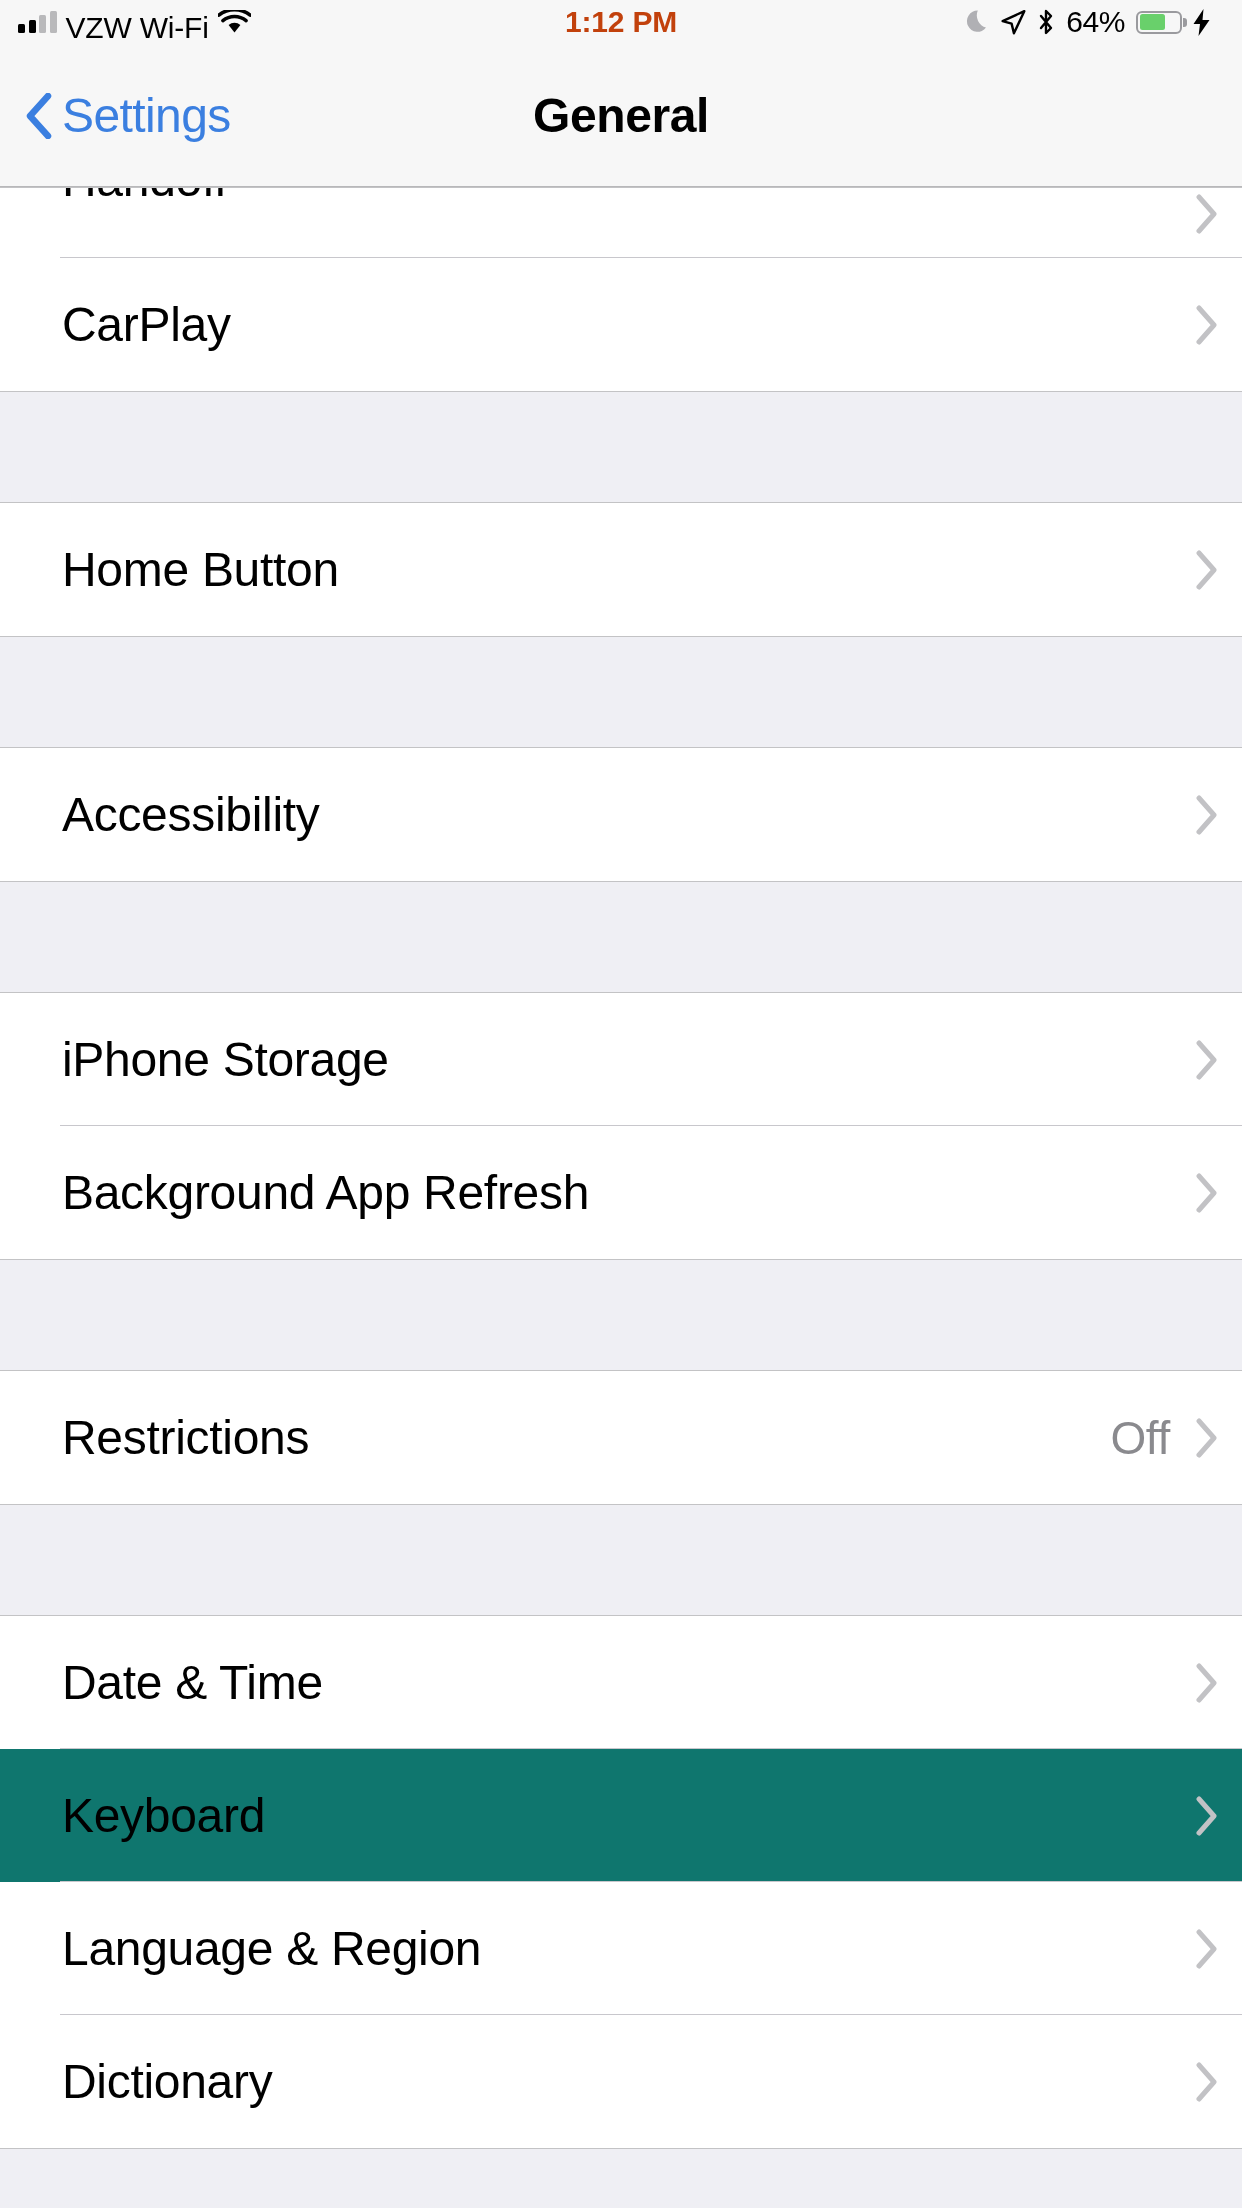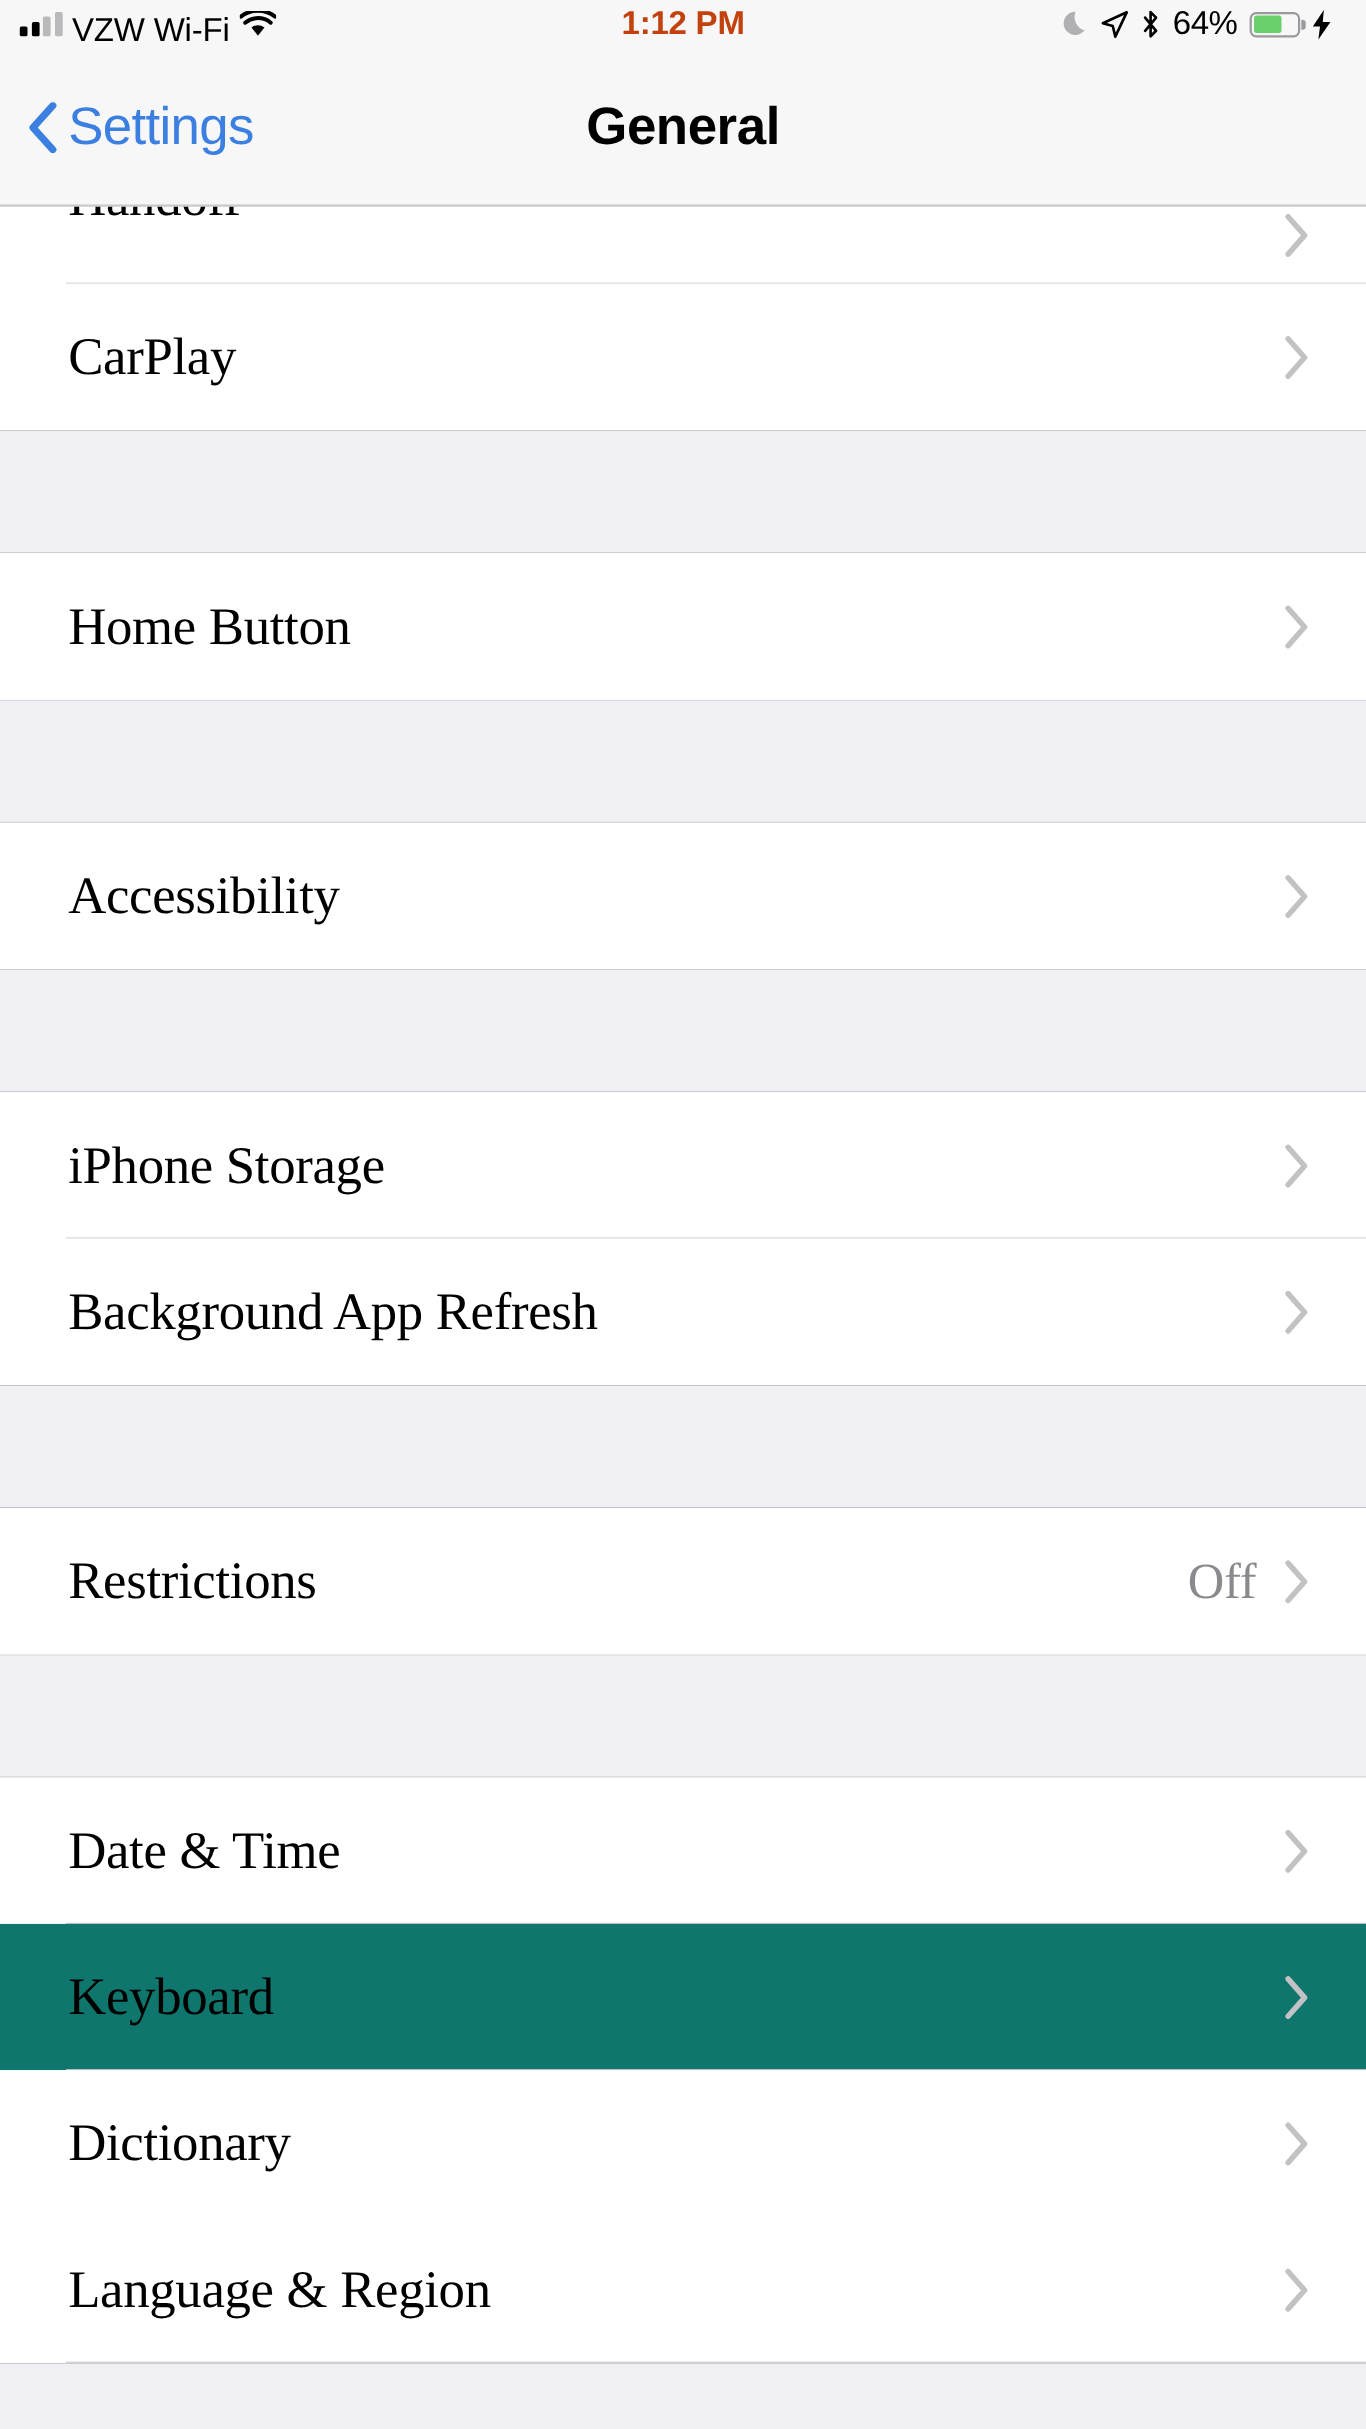--- a/index.html
+++ b/index.html
@@ -75,23 +75,22 @@
     border-bottom:1px solid #C3C3C5;
   }
   .gap{ height:110px; background:#EFEFF4; }
   .gap.tall{ height:110px; }
 
   .row{
     position:relative;
     height:133px;
     background:#FFFFFF;
     display:flex; align-items:center;
-    padding-left:62px; padding-right:52px;
+    padding-left:62px; padding-right:24px;
     cursor:pointer;
-    font-family:Liberation Serif, serif;
   }
   .row.highlight{ background:#0f766e; }
   .row .label{
     font-size:48px; color:#000; letter-spacing:-0.3px;
     line-height:1; white-space:nowrap;
   }
   .row .spacer{ flex:1 1 auto; }
   .row .value{
     font-size:46px; color:#8A8A8E; letter-spacing:-0.3px; line-height:1;
     margin-right:26px;
@@ -254,32 +253,32 @@
           <span class="sep"></span>
         </div>
         <div class="row highlight">
           <span class="label">Keyboard</span>
           <span class="spacer"></span>
           <span class="chev"><svg width="22" height="40" viewBox="0 0 22 40">
               <path d="M3 3 L18 20 L3 37" fill="none" stroke="#C2C2C5" stroke-width="5" stroke-linecap="round" stroke-linejoin="round"></path>
             </svg></span>
           <span class="sep"></span>
         </div>
-        <div class="row last">
-          <span class="label">Dictionary</span>
-          <span class="spacer"></span>
-          <span class="chev"><svg width="22" height="40" viewBox="0 0 22 40">
-              <path d="M3 3 L18 20 L3 37" fill="none" stroke="#C2C2C5" stroke-width="5" stroke-linecap="round" stroke-linejoin="round"></path>
-            </svg></span>
-        </div>
         <div class="row">
           <span class="label">Language &amp; Region</span>
           <span class="spacer"></span>
           <span class="chev"><svg width="22" height="40" viewBox="0 0 22 40">
               <path d="M3 3 L18 20 L3 37" fill="none" stroke="#C2C2C5" stroke-width="5" stroke-linecap="round" stroke-linejoin="round"></path>
             </svg></span>
           <span class="sep"></span>
         </div>
+        <div class="row last">
+          <span class="label">Dictionary</span>
+          <span class="spacer"></span>
+          <span class="chev"><svg width="22" height="40" viewBox="0 0 22 40">
+              <path d="M3 3 L18 20 L3 37" fill="none" stroke="#C2C2C5" stroke-width="5" stroke-linecap="round" stroke-linejoin="round"></path>
+            </svg></span>
+        </div>
       </div>
       <div class="gap tall"></div>
     </div>
 
 </div>
 
 </body></html>

